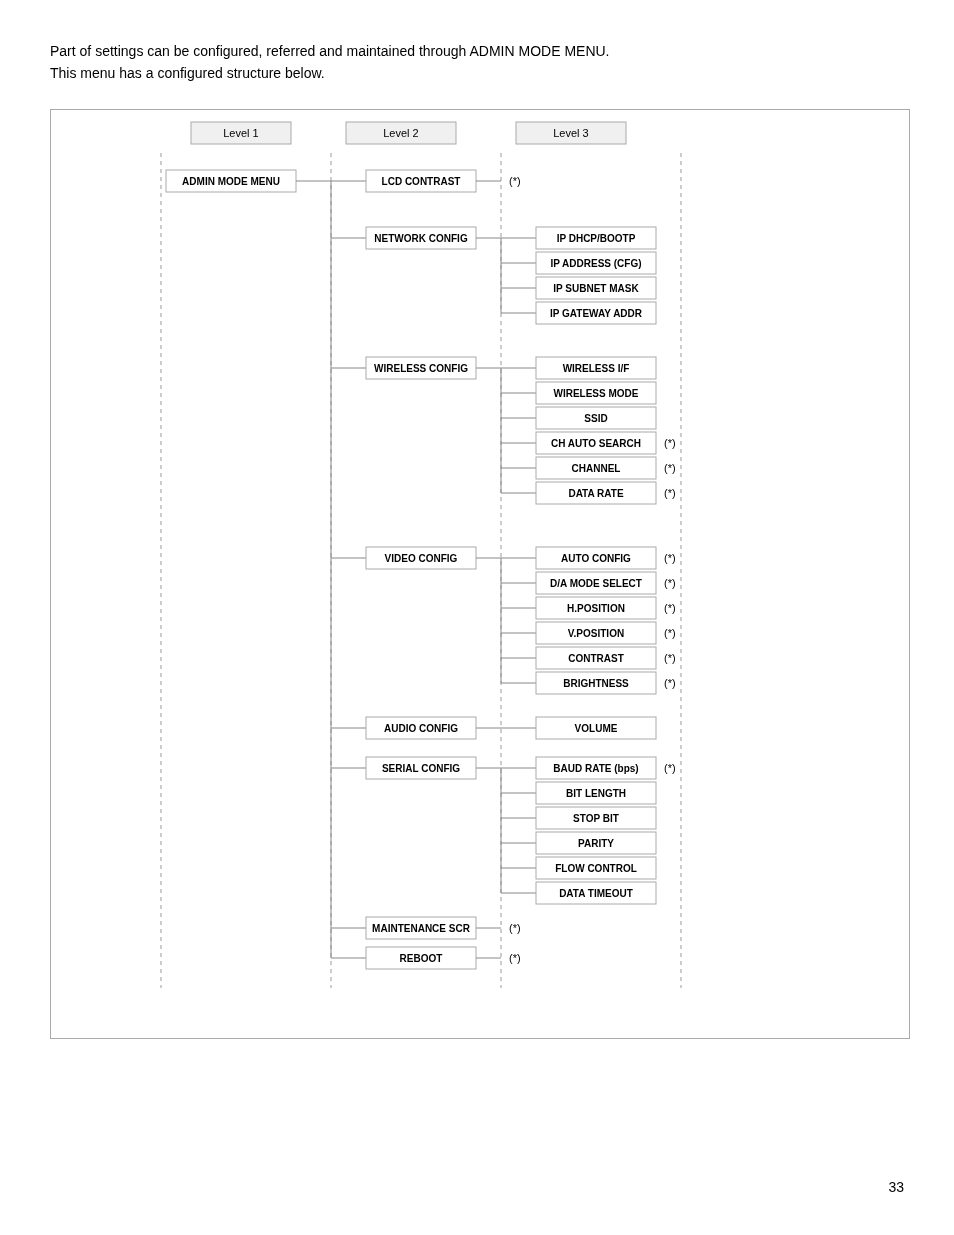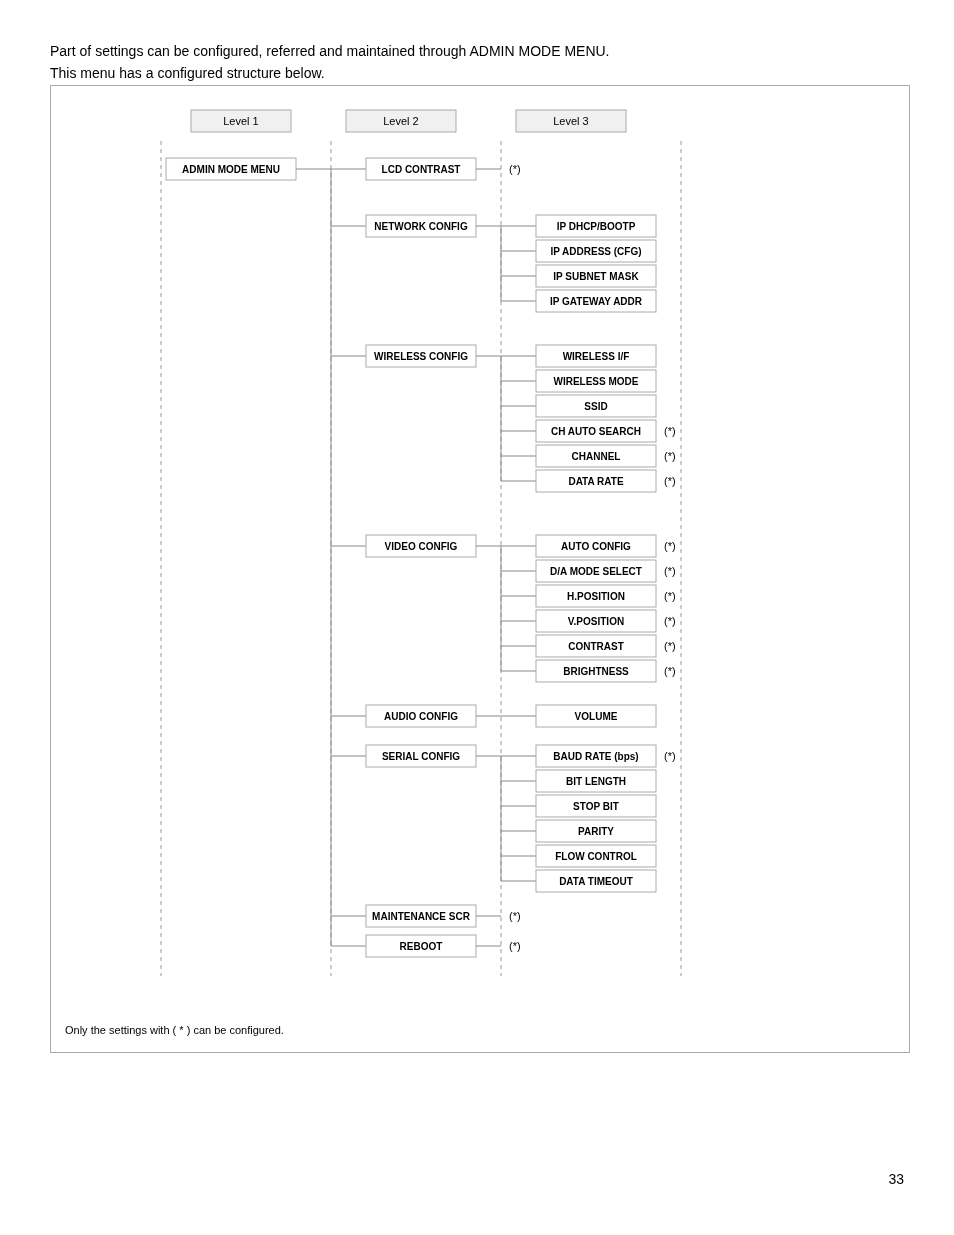--- a/index.html
+++ b/index.html
@@ -7,37 +7,38 @@
       font-family: Arial, sans-serif;
       background: #fff;
       color: #000;
       width: 954px;
       min-height: 1235px;
       padding: 40px 50px;
     }
     .intro-text {
       font-size: 14px;
       line-height: 1.6;
+      margin-bottom: 24px;
     }
     .diagram-container {
       border: 1px solid #aaa;
-      padding: 20px 10px 16px 10px;
+      padding: 8px 10px 16px 10px;
       position: relative;
       width: 860px;
     }
 
     .footnote {
       font-size: 11px;
       margin-top: 14px;
       padding-left: 4px;
     }
 
     .page-number {
       position: absolute;
-      bottom: 48px;
+      bottom: 40px;
       right: 50px;
       font-size: 14px;
     }
   </style>
 </head>
 <body>
 
 <p class="intro-text">
   <span>Part of settings can be configured, referred and maintained through ADMIN MODE MENU.</span><br>
   <span>This menu has a configured structure below.</span>
@@ -221,16 +222,15 @@
     <text x="448" y="814" font-size="11" font-family="Arial">(*)</text>
 
     <line x1="270" y1="840" x2="305" y2="840" stroke="#888" stroke-width="1"></line>
     <rect x="305" y="829" width="110" height="22" fill="#fff" stroke="#aaa" stroke-width="1"></rect>
     <text x="360" y="844" text-anchor="middle" font-size="10" font-family="Arial" font-weight="bold">REBOOT</text>
     <line x1="415" y1="840" x2="440" y2="840" stroke="#888" stroke-width="1"></line>
     <text x="448" y="844" font-size="11" font-family="Arial">(*)</text>
 
   </svg>
 
-  <p class="footnote">Only the settings with ( * ) can be configured.</p>
 </div>
 
 <div class="page-number">33</div>
 
 </body></html>

